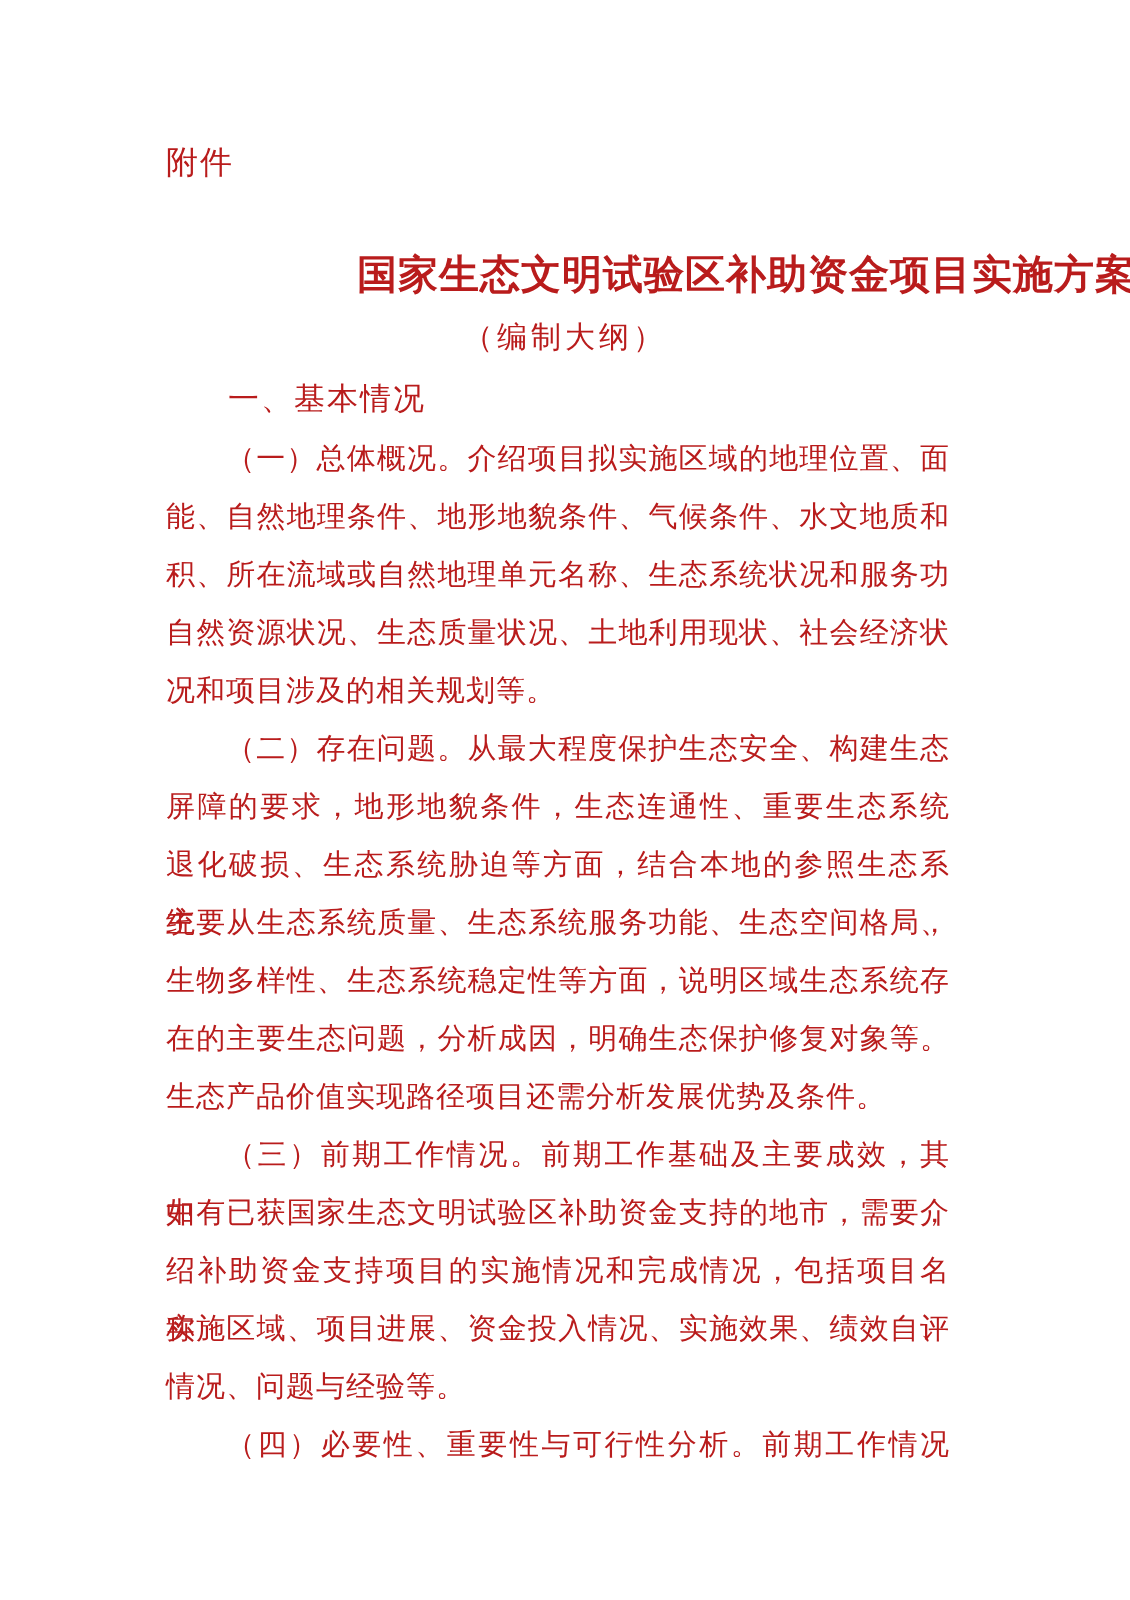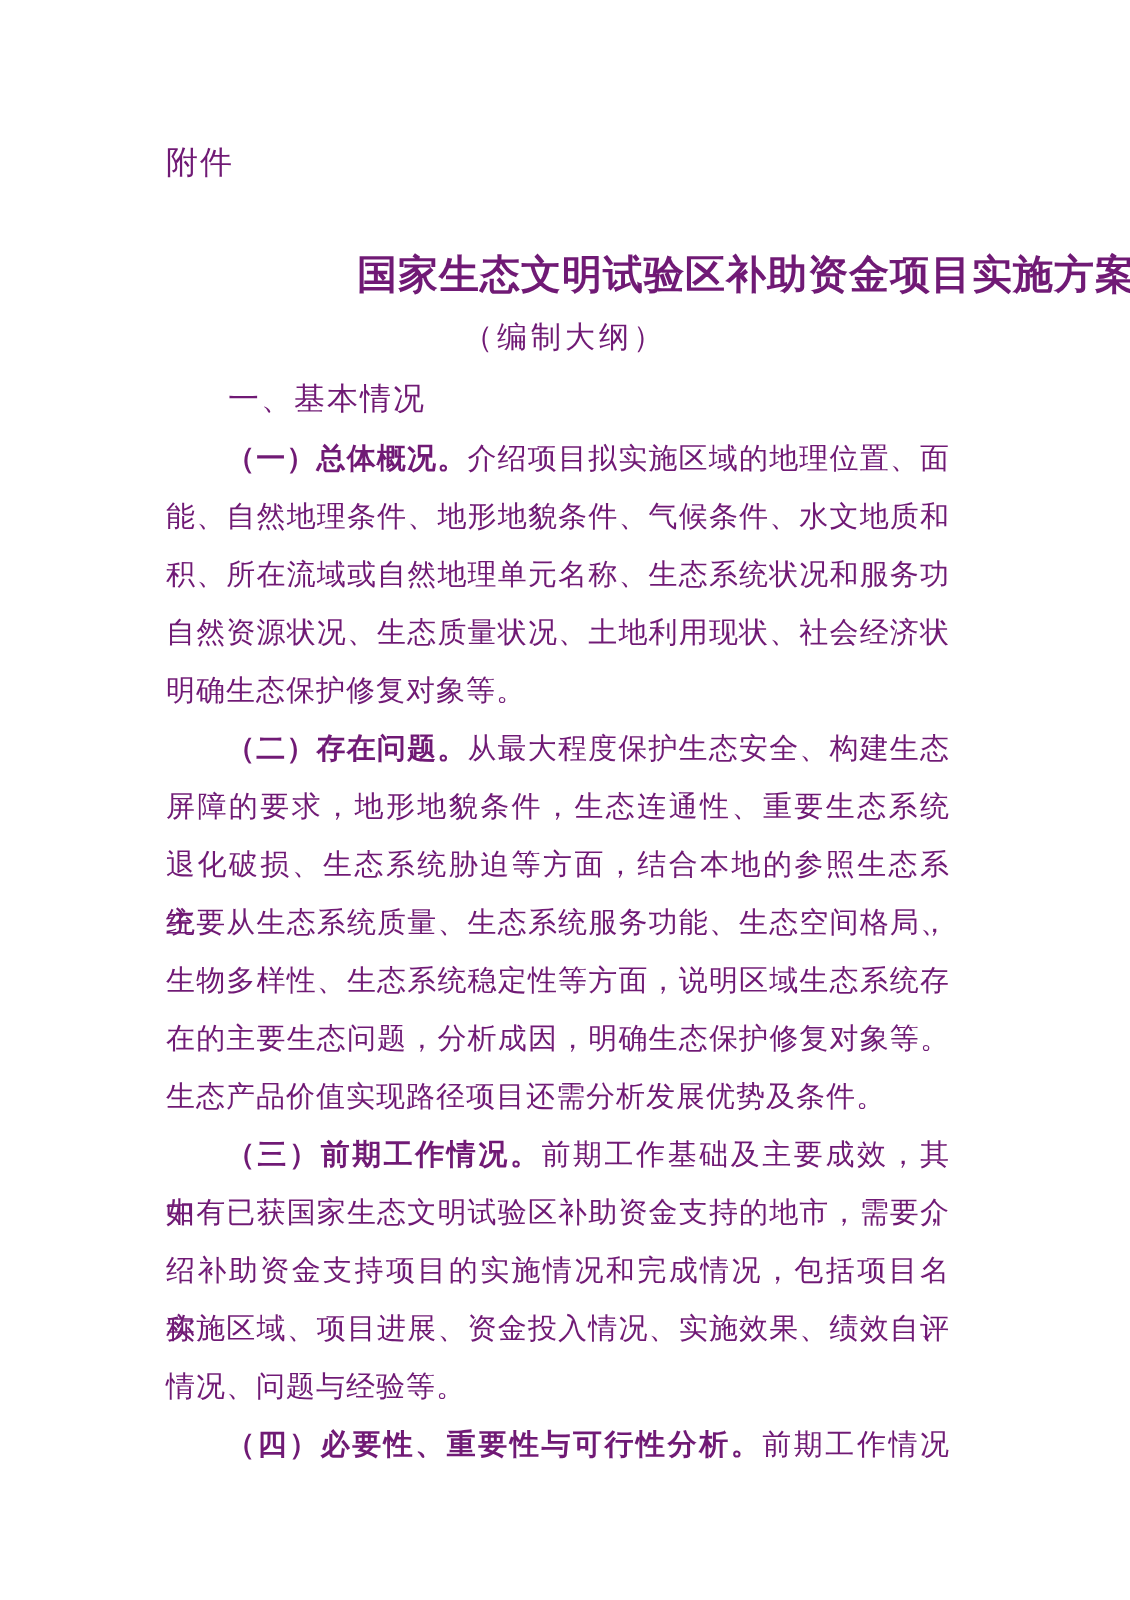--- a/index.html
+++ b/index.html
@@ -5,21 +5,21 @@
   html, body {
     margin: 0;
     padding: 0;
     background: #ffffff;
   }
   .page {
     position: relative;
     width: 1130px;
     height: 1600px;
     background: #ffffff;
-    color: #701a75;
+    color: #b91c1c;
     font-family: "Liberation Serif", "DejaVu Serif", serif;
     overflow: hidden;
   }
   .attachment {
     position: absolute;
     top: 144px;
     left: 166px;
     font-size: 32px;
     line-height: 36px;
     letter-spacing: 2px;
@@ -76,42 +76,42 @@
   }
   .line.fill {
     text-align: justify;
     text-align-last: justify;
     text-justify: inter-ideograph;
   }
   .line.indent {
     text-indent: 60px;
   }
   .seg.bold {
-    font-weight: 700;
+    font-weight: 400;
   }
 </style>
 </head>
 <body>
 
 <div class="page">
   <div class="attachment">附件</div>
 
   <div class="doc-title">国家生态文明试验区补助资金项目实施方案</div>
 
   <div class="doc-subtitle">（编制大纲）</div>
 
   <div class="section-heading">一、基本情况</div>
 
   <div class="content">
       <div class="paragraph">
         <div class="line fill indent"><span class="seg bold">（一）总体概况。</span><span class="seg">介绍项目拟实施区域的地理位置、面</span></div>
         <div class="line fill"><span class="seg">能、自然地理条件、地形地貌条件、气候条件、水文地质和</span></div>
         <div class="line fill"><span class="seg">积、所在流域或自然地理单元名称、生态系统状况和服务功</span></div>
         <div class="line fill"><span class="seg">自然资源状况、生态质量状况、土地利用现状、社会经济状</span></div>
-        <div class="line"><span class="seg">明确生态保护修复对象等。</span></div>
+        <div class="line"><span class="seg">况和项目涉及的相关规划等。</span></div>
       </div>
       <div class="paragraph">
         <div class="line fill indent"><span class="seg bold">（二）存在问题。</span><span class="seg">从最大程度保护生态安全、构建生态</span></div>
         <div class="line fill"><span class="seg">屏障的要求，地形地貌条件，生态连通性、重要生态系统</span></div>
         <div class="line fill"><span class="seg">退化破损、生态系统胁迫等方面，结合本地的参照生态系统，</span></div>
         <div class="line fill"><span class="seg">主要从生态系统质量、生态系统服务功能、生态空间格局、</span></div>
         <div class="line fill"><span class="seg">生物多样性、生态系统稳定性等方面，说明区域生态系统存</span></div>
         <div class="line fill"><span class="seg">在的主要生态问题，分析成因，明确生态保护修复对象等。</span></div>
         <div class="line"><span class="seg">生态产品价值实现路径项目还需分析发展优势及条件。</span></div>
       </div>

